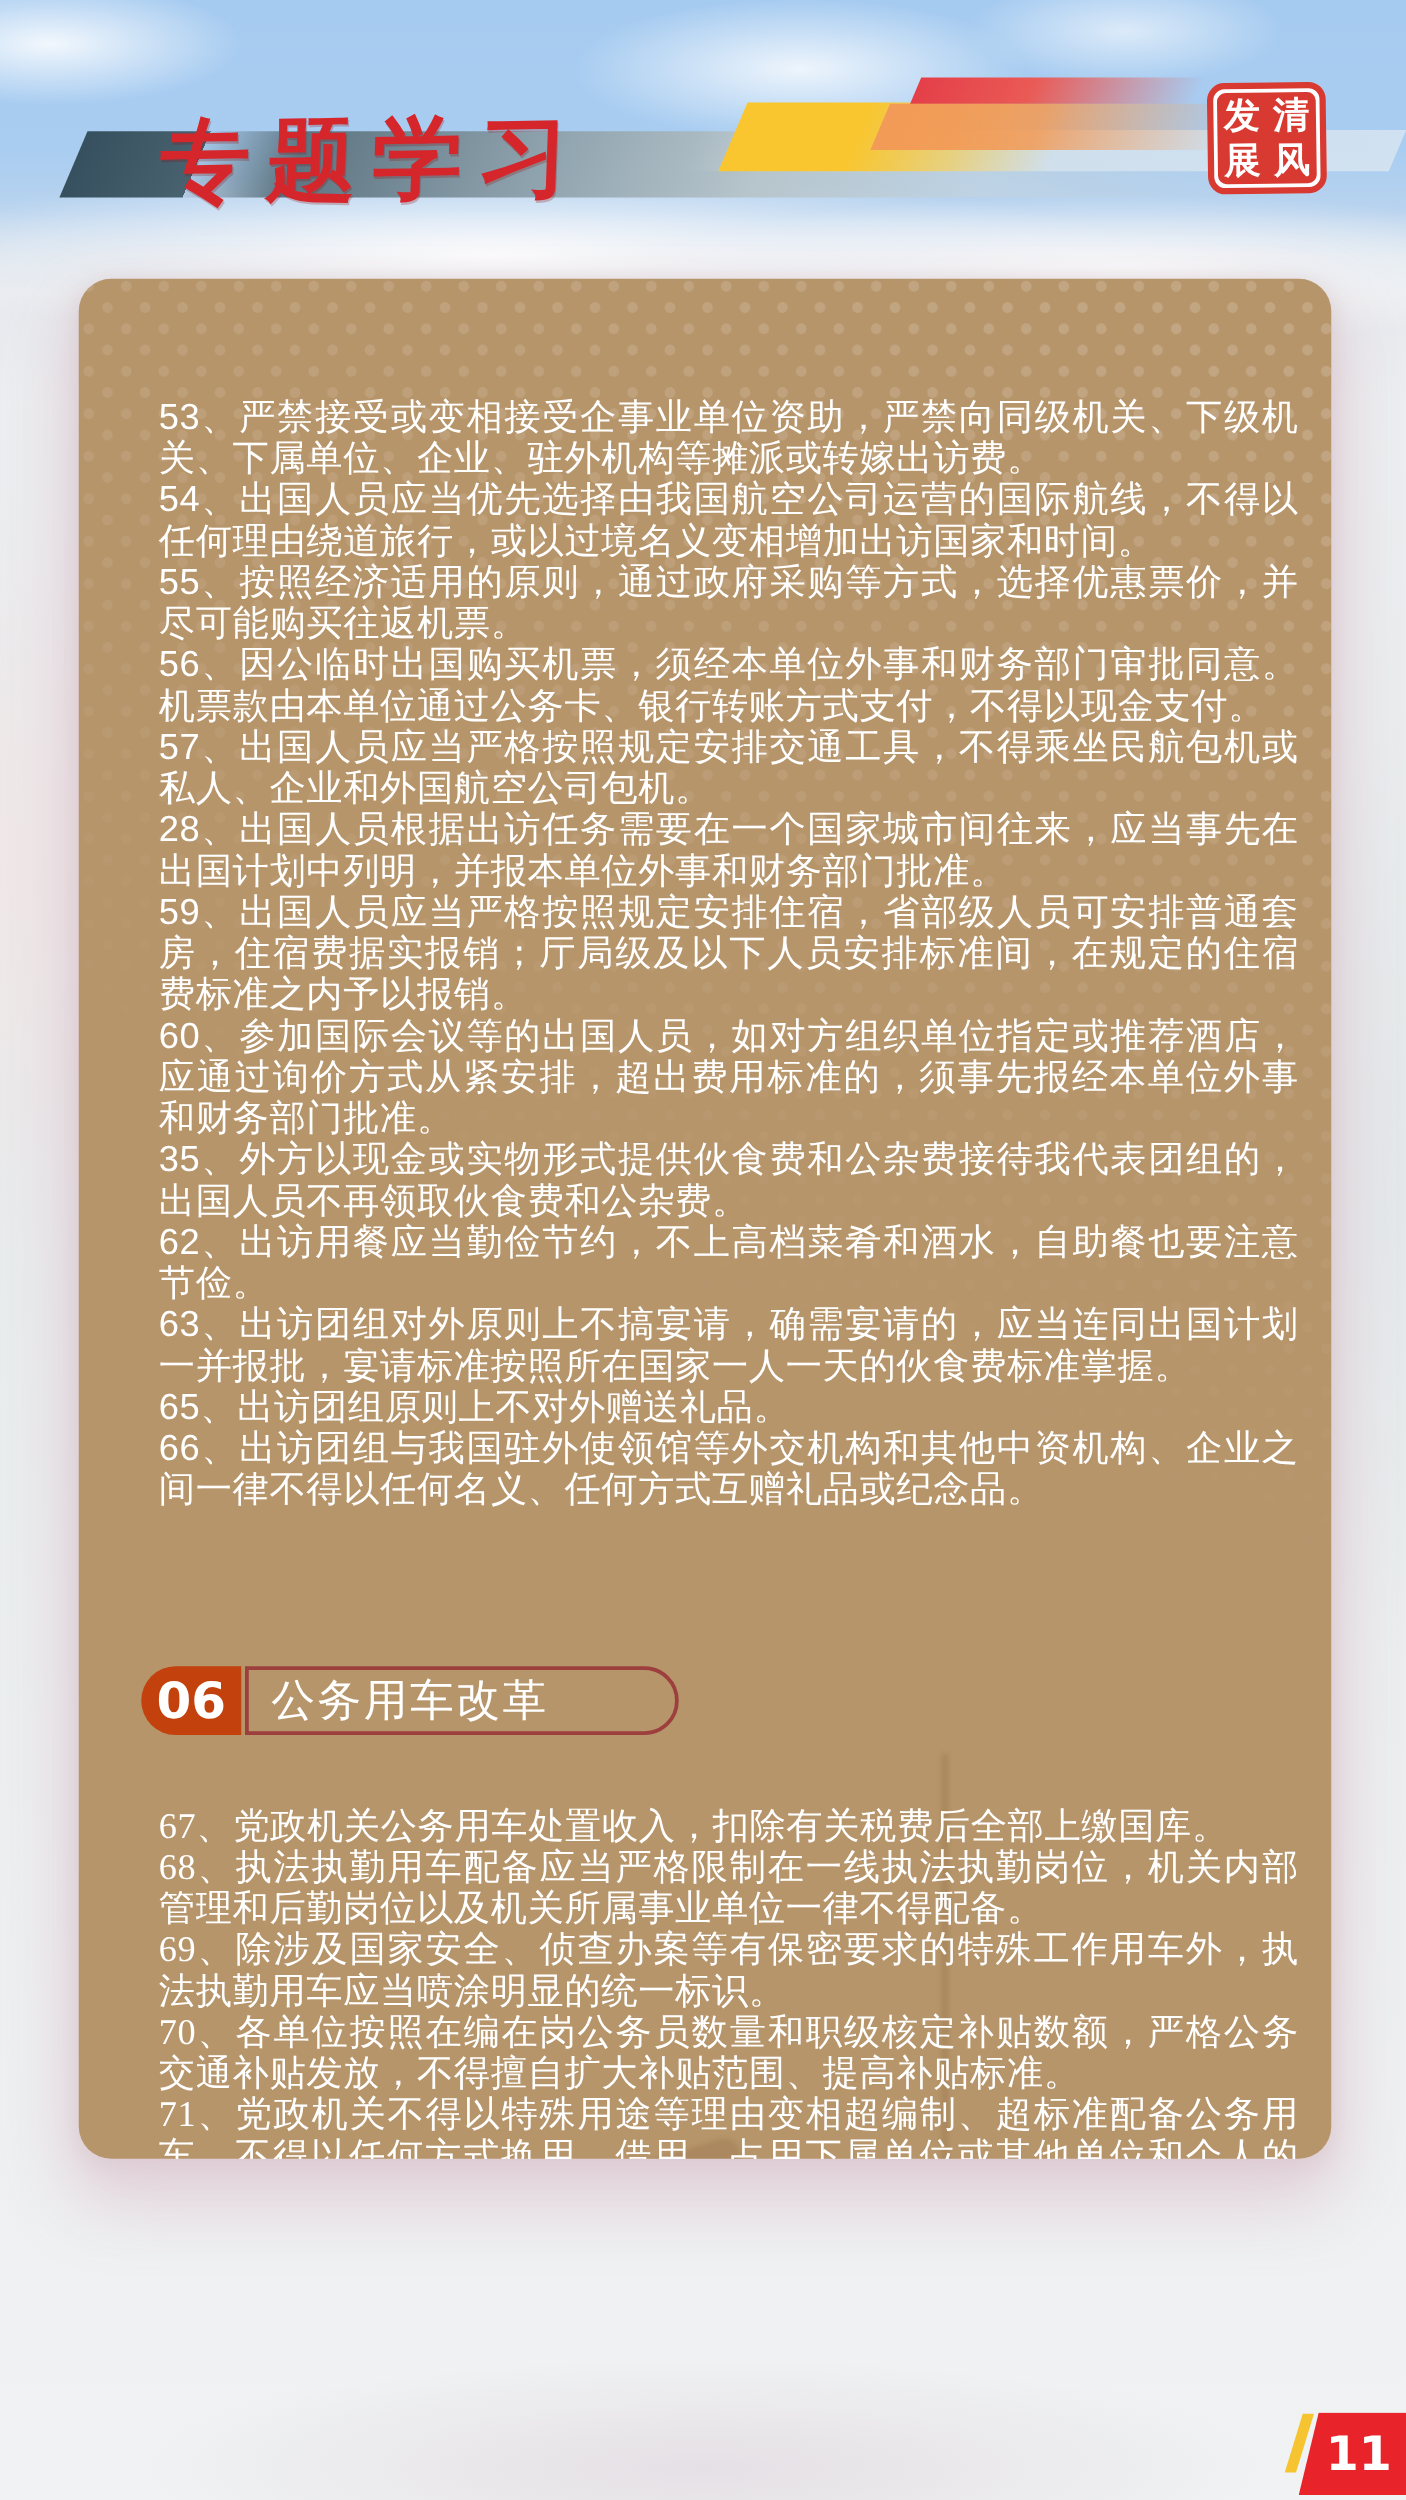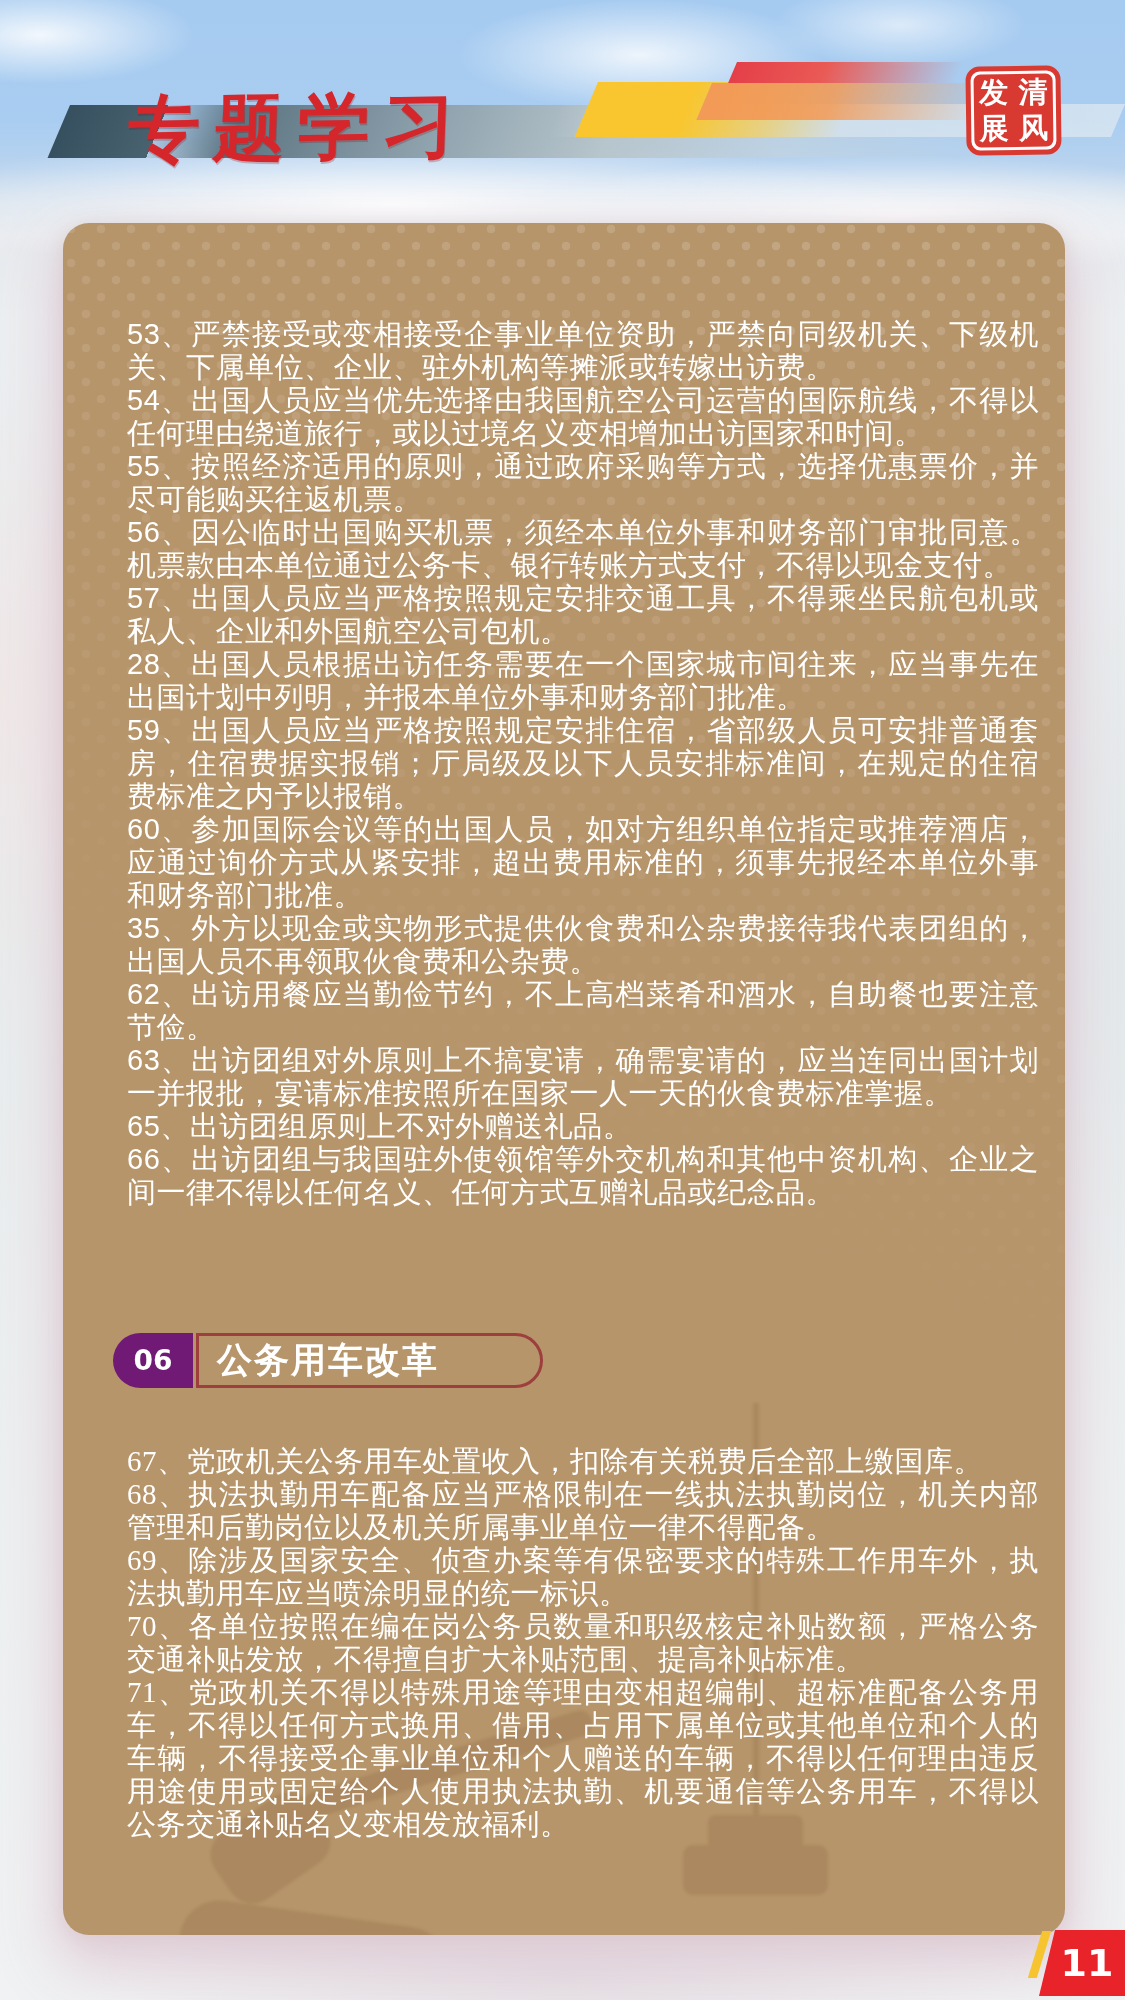--- a/index.html
+++ b/index.html
@@ -40,21 +40,21 @@
     font-family:"DejaVu Serif","Liberation Serif",serif; transform:rotate(-1deg) skewX(-3deg);
     text-shadow:1px 2px 0 rgba(140,10,10,.25); white-space:nowrap; }
   .seal { position:absolute; left:966px; top:66px; width:95px; height:89px; z-index:5;
     border:5px solid #d83a31; border-radius:14px; background:#fdfdff; padding:3px; transform:rotate(-.8deg); }
   .seal-inner { width:100%; height:100%; background:#d83a31; border-radius:7px;
     display:grid; grid-template-columns:1fr 1fr; grid-template-rows:1fr 1fr; place-items:center;
     color:#fff; font-weight:bold; font-size:29px; line-height:1;
     font-family:"DejaVu Serif","Liberation Serif",serif; }
 
   
-  .card { position:absolute; left:63px; top:223px; width:1002px; height:1712px;
+  .card { position:absolute; left:63px; top:223px; width:1002px; height:1504px;
     background:#b7956b; border-radius:26px; overflow:hidden; z-index:2;
     box-shadow:0 26px 55px 8px rgba(222,200,210,.85), 0 4px 18px rgba(180,160,150,.35); }
   .dots { position:absolute; inset:0; pointer-events:none;
     background-image:
       radial-gradient(circle, rgba(255,255,255,.16) 4px, rgba(255,255,255,0) 4.6px),
       radial-gradient(circle, rgba(255,255,255,.16) 4px, rgba(255,255,255,0) 4.6px);
     background-size:30px 34px; background-position:8px 6px, 23px 23px;
     -webkit-mask-image:linear-gradient(203deg,#000 4%,rgba(0,0,0,0) 55%);
     mask-image:linear-gradient(203deg,#000 4%,rgba(0,0,0,0) 55%); }
   .watermark { position:absolute; inset:0; opacity:.16; filter:blur(1.5px); pointer-events:none; }
@@ -65,26 +65,26 @@
   .wm-scale-pole   { left:690px; top:1180px; width:6px;  height:440px; }
   .wm-scale-top    { left:645px; top:1592px; width:95px; height:36px; border-radius:8px; }
   .wm-scale-base   { left:620px; top:1622px; width:145px; height:50px; border-radius:10px; }
 
   .rules { position:absolute; left:64px; width:912px; color:#fff; }
   .rules p { font-size:29px; line-height:33px; text-align:justify; letter-spacing:.5px; }
   .rules-a { top:95px; }
   .rules-b { top:1222px;font-family:Liberation Serif, serif; }
 
   .badge { position:absolute; left:50px; top:1110px; width:430px; height:55px; display:flex; }
-  .badge-num { width:80px; height:55px; background:#701a75; border-radius:28px 0 0 28px;
-    color:#fff; font-size:28px; font-weight:bold; display:flex; align-items:center; justify-content:center;
+  .badge-num { width:80px; height:55px; background:#c2410c; border-radius:28px 0 0 28px;
+    color:#fff; font-size:40px; font-weight:bold; display:flex; align-items:center; justify-content:center;
     font-family:"DejaVu Sans","Liberation Sans",sans-serif; }
   .badge-pill { flex:1; height:55px; margin-left:3px; border:3px solid #9c3f3d;
     border-radius:0 28px 28px 0; display:flex; align-items:center; padding-left:18px; }
-  .badge-label { color:#fff; font-size:35px; font-weight:bold; letter-spacing:2px; }
+  .badge-label { color:#fff; font-size:35px; font-weight:normal; letter-spacing:2px; }
 
   
   .page-num { position:absolute; right:0; bottom:4px; width:100px; height:66px; z-index:6; }
   .stripe { position:absolute; left:10px; top:1px; width:9px; height:47px; background:#f6c431; transform:skewX(-17deg); }
   .num-bg { position:absolute; left:14px; right:0; top:0; bottom:0; background:#e8232a;
     -webkit-clip-path:polygon(16px 0,100% 0,100% 100%,0 100%); clip-path:polygon(16px 0,100% 0,100% 100%,0 100%);
     display:flex; align-items:center; justify-content:center; }
   .num-bg span { color:#fff; font-size:38px; font-weight:bold; font-family:"DejaVu Sans","Liberation Sans",sans-serif; padding-left:10px; }
 </style>
 </head>

